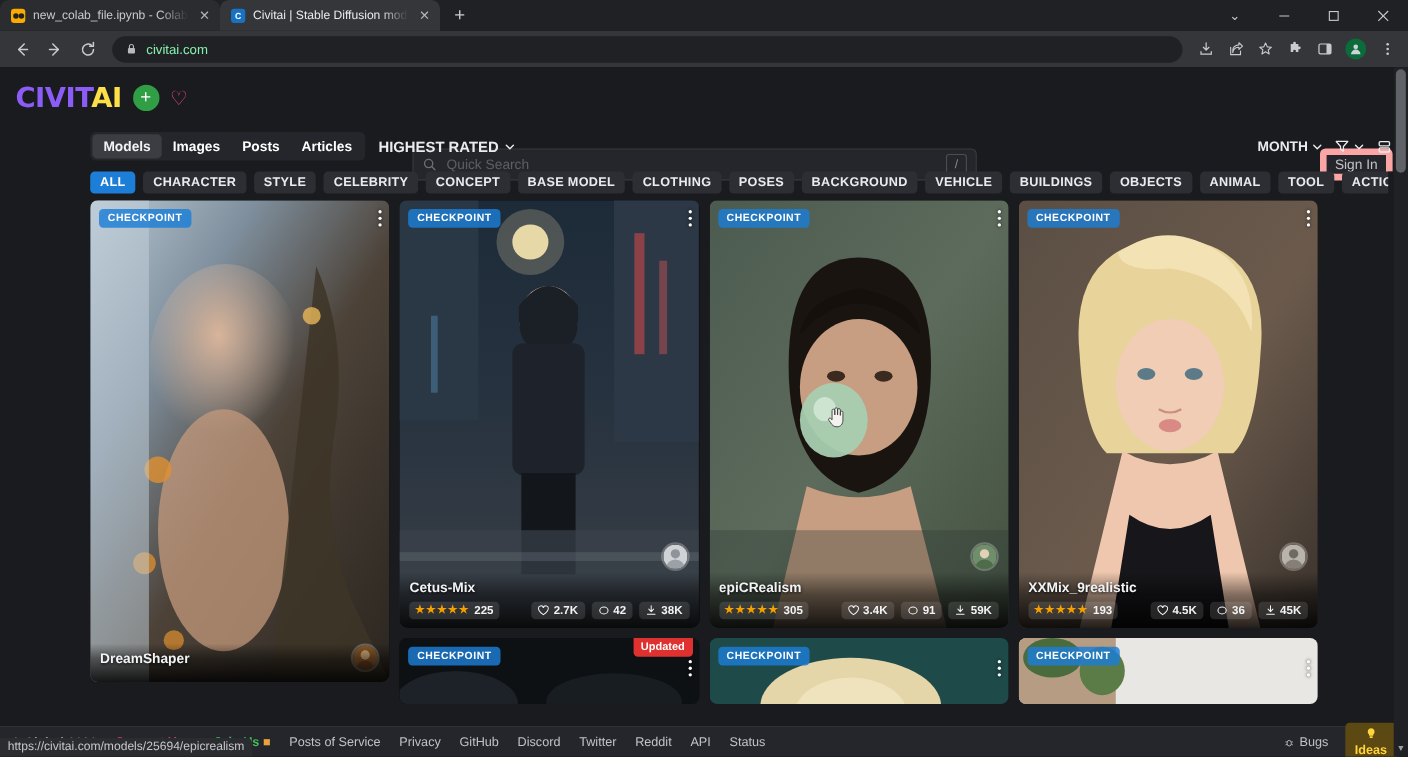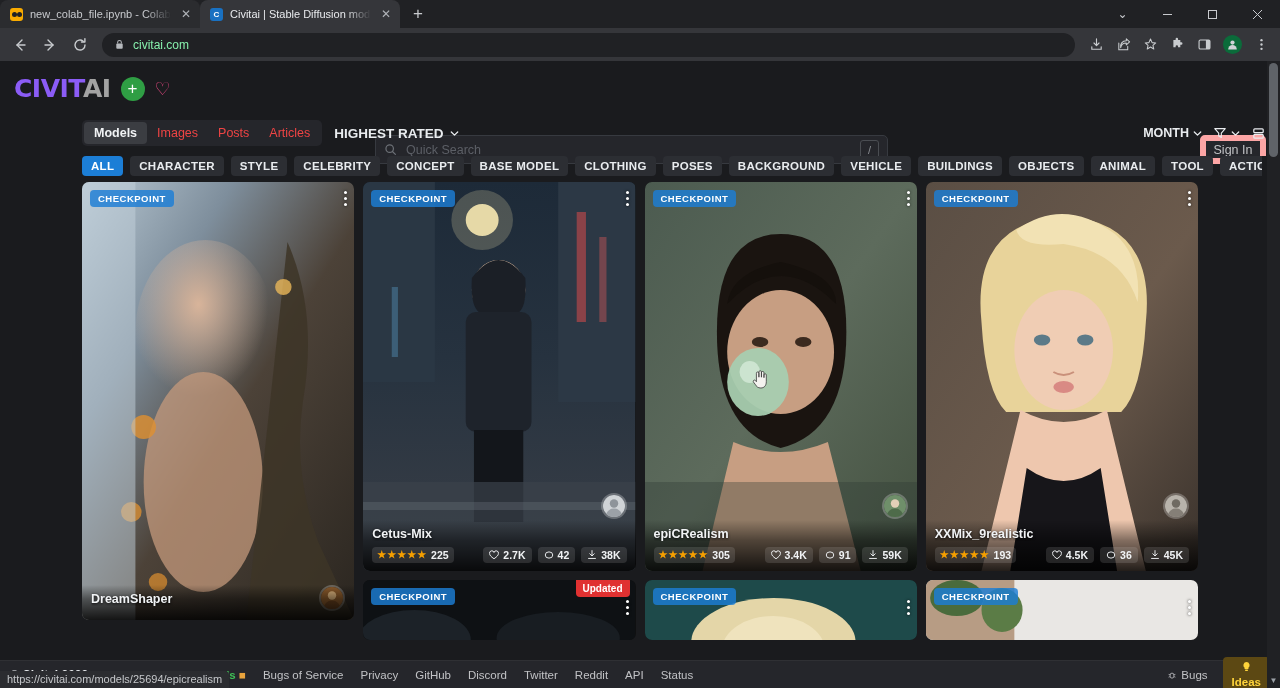--- a/index.html
+++ b/index.html
@@ -58,41 +58,41 @@
   .avatar-btn { width:19px; height:19px; border-radius:50%; background:#0b6b3a;
     display:flex; align-items:center; justify-content:center; margin: 0 5px; }
 
   
   .page { position:absolute; left:0; top:61px; width:1280px; height:627px; background:#1a1b1e;
     overflow:hidden; }
 
   .site-header { height:55px; display:flex; align-items:center; padding:0 14px; gap:10px; }
   .logo { font-size:25px; font-weight:bold; letter-spacing:-0.5px; font-family:"DejaVu Sans", sans-serif; }
   .logo .c1 { color:#8b5cf6; }
-  .logo .c2 { color:#a3a3a3; }
+  .logo .c2 { color:#fde047; }
   .plus-btn { width:24px; height:24px; border-radius:50%; background:#2f9e44; color:#fff;
     display:flex; align-items:center; justify-content:center; font-size:17px; line-height:1; }
   .heart-btn { color:#e64980; font-size:18px; display:flex; align-items:center; }
 
   .search-wrap { position:absolute; left:375px; top:74px; width:513px; height:29px; }
   .search-box { width:100%; height:100%; background:#25262b; border:1px solid #373a40;
     border-radius:5px; display:flex; align-items:center; padding:0 8px; gap:9px; }
   .search-box .ph { color:#5c5f66; font-size:12.5px; flex:1; }
   .slashkey { width:19px; height:19px; border:1px solid #4a4d52; border-radius:3px; color:#8a8d92;
     font-size:11px; display:flex; align-items:center; justify-content:center; }
 
   .signin {
     position:absolute; right:14px; top:74px; width:66px; height:29px; background:#25262b;
     border:6px solid #fca5a5; border-radius:5px; color:#c1c2c5; font-size:12.5px;
     display:flex; align-items:center; justify-content:center;
   }
 
   .navrow { height:34px; display:flex; align-items:center; padding:0 14px 0 82px; position:relative; }
   .seg { display:flex; align-items:center; background:#25262b; border-radius:5px; padding:2px; gap:0; }
-  .seg .segitem { padding:4px 10px; font-size:12.5px; color:#ef4444; border-radius:4px; }
+  .seg .segitem { padding:4px 10px; font-size:12.5px; color:#ffffff; border-radius:4px;font-weight:bold; }
   .seg .segitem.active { background:#3b3d42; color:#f1f3f5; font-weight:bold; }
   .sortsel { display:flex; align-items:center; gap:5px; color:#e9ecef; font-size:13.5px;
     font-weight:bold; margin-left:12px; }
   .navright { position:absolute; right:14px; display:flex; align-items:center; gap:10px; }
   .navright .itm { display:flex; align-items:center; gap:3px; color:#e9ecef; font-size:12.5px; font-weight:bold; }
 
   .chips { display:flex; gap:7px; padding:6px 0 6px 82px; align-items:center; position:relative; }
   .chip { background:#2c2e33; color:#e9ecef; font-size:11.5px; font-weight:bold; letter-spacing:0.3px;
     padding:4px 9px; border-radius:4px; white-space:nowrap; }
   .chip.active { background:#1c7ed6; color:#fff; }
@@ -647,21 +647,21 @@
           </div>
         </div>
 
       </div>
     </div>
 
     <div class="footer">
       <span class="fitem copy">© Civitai 2023</span>
       <span class="fitem support"><span>Support Us</span> <span style="color:#e64980">♥</span></span>
       <span class="fitem joinus"><span>Join Us</span> <span style="color:#e8a33d">■</span></span>
-      <span class="fitem">Bugs of Service</span>
+      <span class="fitem">Posts of Service</span>
       <span class="fitem">Privacy</span>
       <span class="fitem">GitHub</span>
       <span class="fitem">Discord</span>
       <span class="fitem">Twitter</span>
       <span class="fitem">Reddit</span>
       <span class="fitem">API</span>
       <span class="fitem">Status</span>
       <div class="fright">
         <div class="btn-bugs">
           <svg width="10" height="10" viewBox="0 0 16 16">

